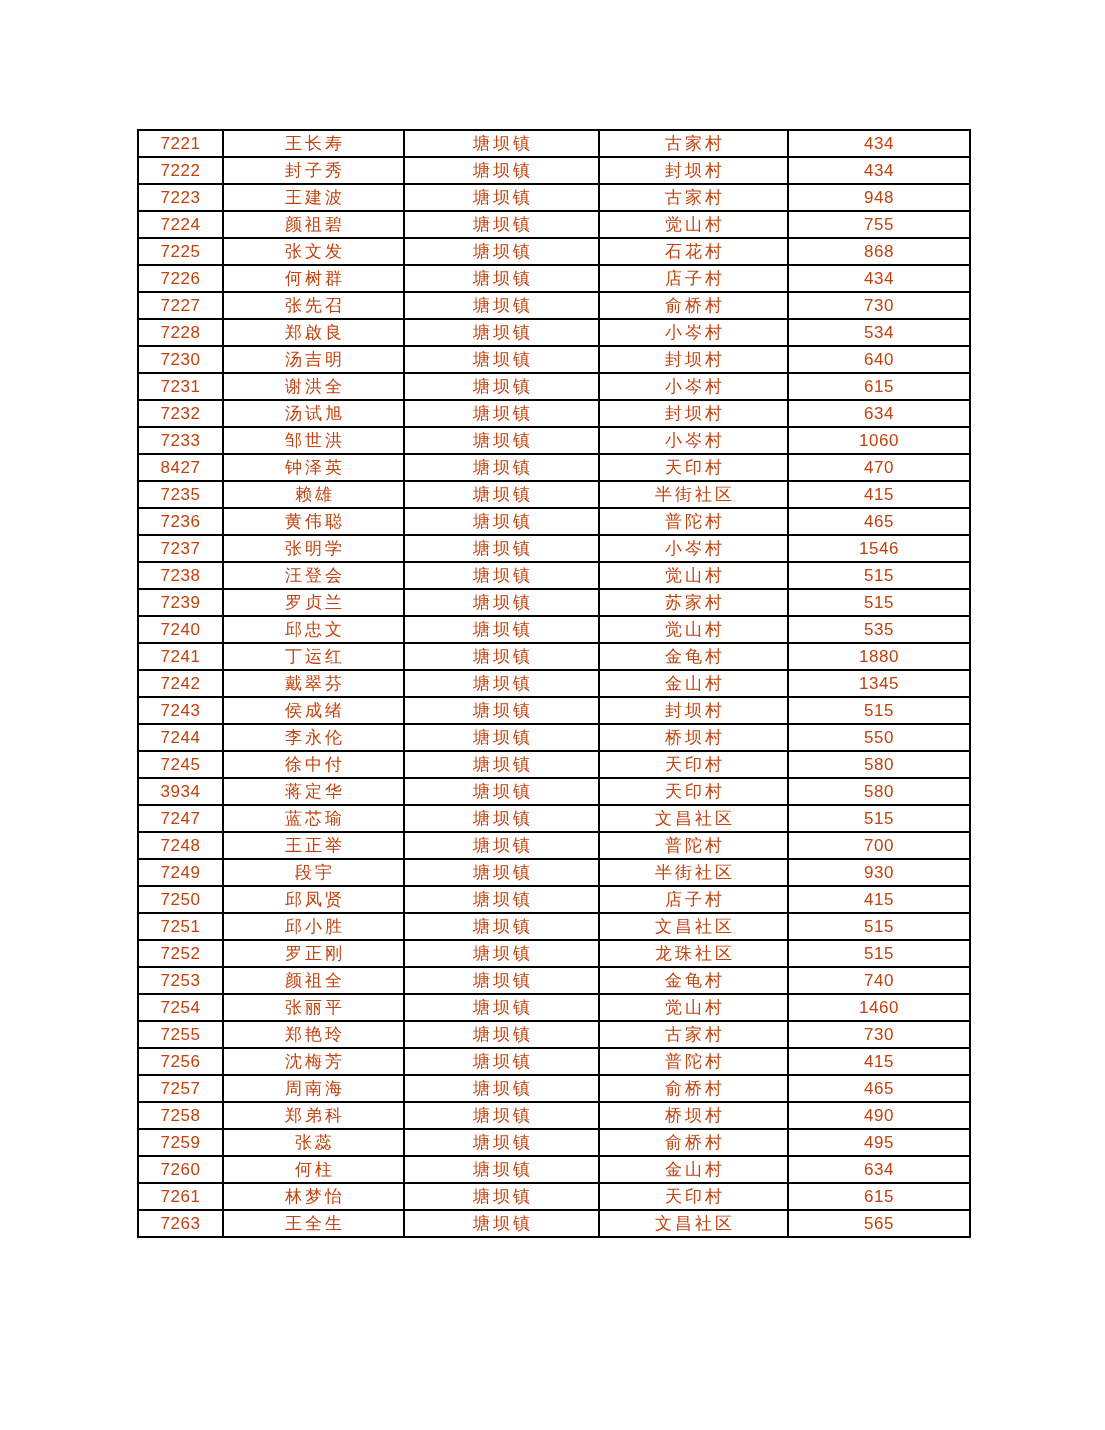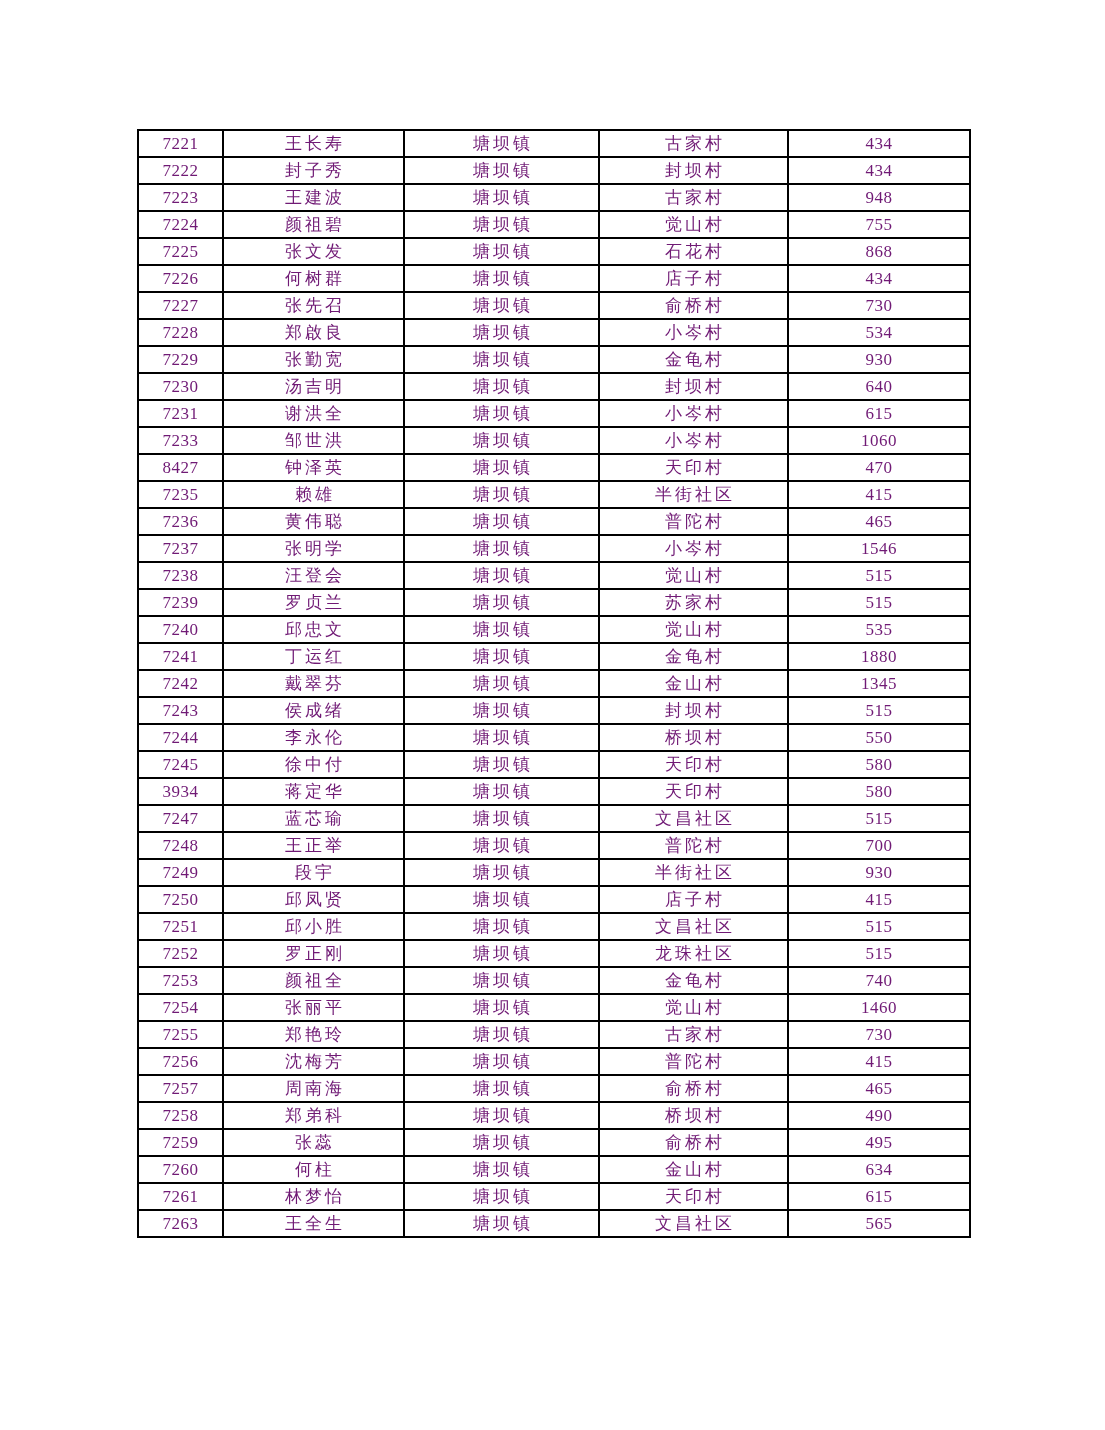--- a/index.html
+++ b/index.html
@@ -6,22 +6,22 @@
     margin: 0;
     padding: 0;
     background: #ffffff;
   }
   .page {
     position: relative;
     width: 1105px;
     height: 1430px;
     background: #ffffff;
     overflow: hidden;
-    font-family: Liberation Serif, serif;
-    color: #701a75;
+    font-family: Liberation Sans, sans-serif;
+    color: #c2410c;
   }
   table.records {
     position: absolute;
     left: 137px;
     top: 129px;
     width: 832px;
     border-collapse: collapse;
     table-layout: fixed;
   }
   table.records td {
@@ -111,39 +111,39 @@
           <td class="num">730</td>
         </tr>
         <tr>
           <td class="num">7228</td>
           <td class="cjk">郑啟良</td>
           <td class="cjk">塘坝镇</td>
           <td class="cjk">小岑村</td>
           <td class="num">534</td>
         </tr>
         <tr>
-          <td class="num">7229</td>
-          <td class="cjk">张勤宽</td>
-          <td class="cjk">塘坝镇</td>
-          <td class="cjk">金龟村</td>
-          <td class="num">930</td>
-        </tr>
-        <tr>
           <td class="num">7230</td>
           <td class="cjk">汤吉明</td>
           <td class="cjk">塘坝镇</td>
           <td class="cjk">封坝村</td>
           <td class="num">640</td>
         </tr>
         <tr>
           <td class="num">7231</td>
           <td class="cjk">谢洪全</td>
           <td class="cjk">塘坝镇</td>
           <td class="cjk">小岑村</td>
           <td class="num">615</td>
+        </tr>
+        <tr>
+          <td class="num">7232</td>
+          <td class="cjk">汤试旭</td>
+          <td class="cjk">塘坝镇</td>
+          <td class="cjk">封坝村</td>
+          <td class="num">634</td>
         </tr>
         <tr>
           <td class="num">7233</td>
           <td class="cjk">邹世洪</td>
           <td class="cjk">塘坝镇</td>
           <td class="cjk">小岑村</td>
           <td class="num">1060</td>
         </tr>
         <tr>
           <td class="num">8427</td>

